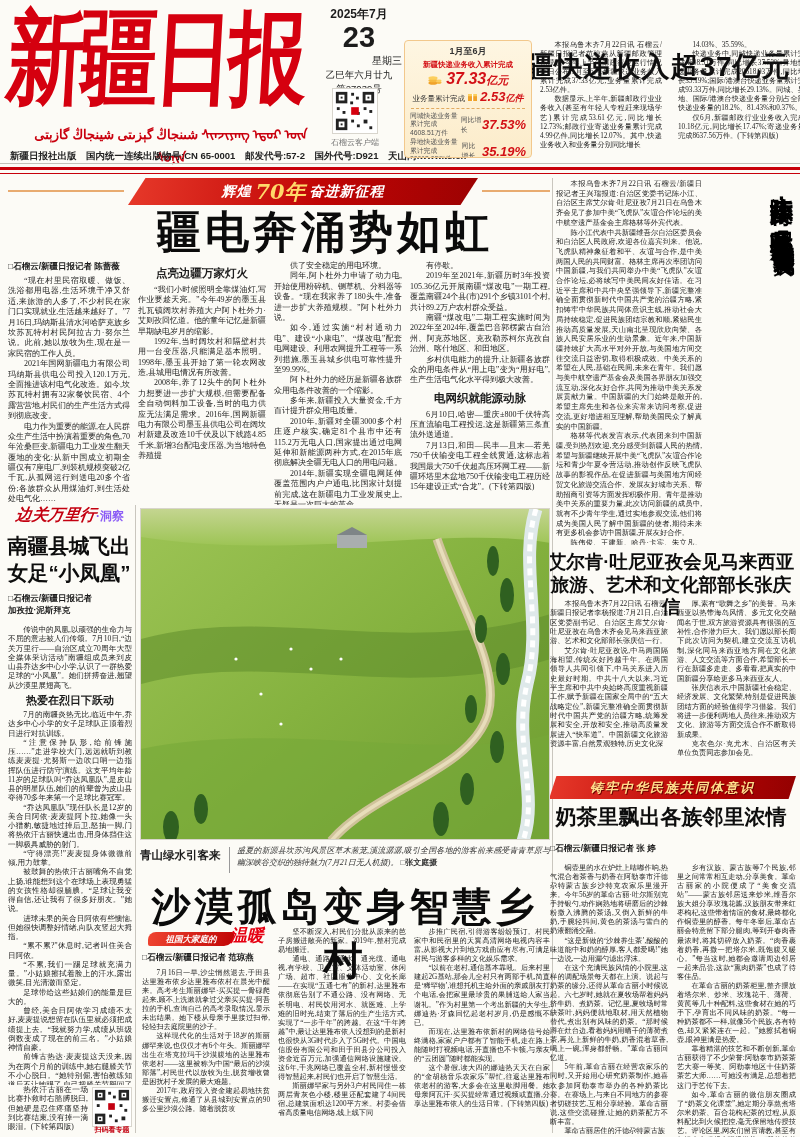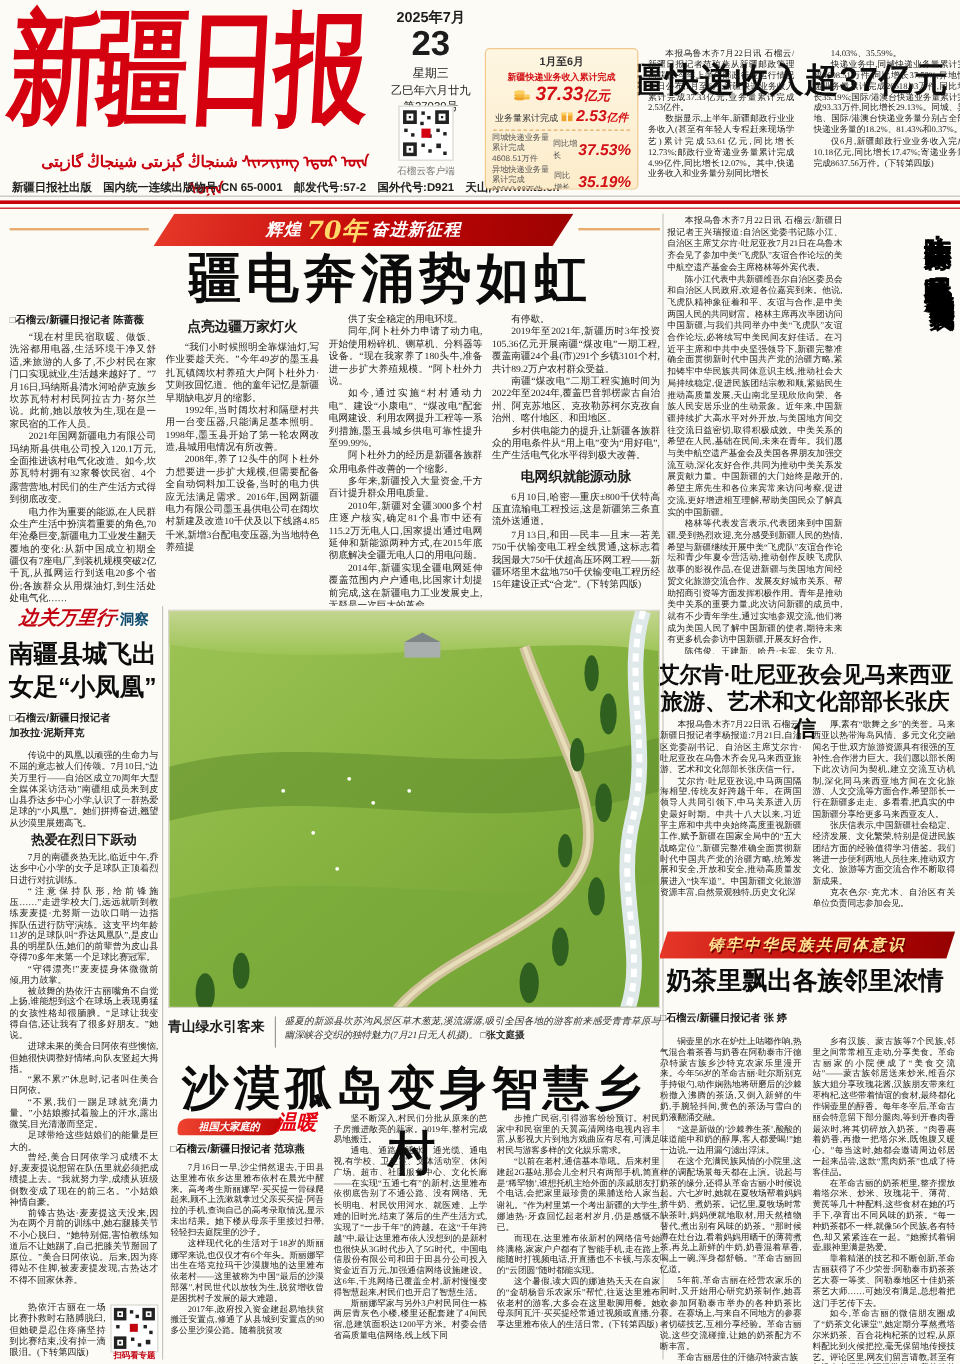--- a/index.html
+++ b/index.html
@@ -18,21 +18,21 @@
     font-size: 78px; letter-spacing: -4px; color: #d5000f;
     transform: scaleY(1.3) skewX(-4deg); transform-origin: top left;
     line-height: 1.1; white-space: nowrap;
   }
   .scripts-line { left: 26px; top: 120px; width: 290px; text-align: center;
     color: #c9000e; font-size: 13px; font-weight: bold; }
   .datebox { left: 316px; top: 6px; width: 86px; text-align: center;
     font-family: "Liberation Sans", sans-serif; }
   .datebox .d1 { font-size: 12px; font-weight: bold; }
   .datebox .d2 { font-size: 29px; font-weight: 900; line-height: 1.0; }
-  .datebox .d3 { font-size: 10px; margin-top: 2px; }
+  .datebox .d3 { font-size: 10px; margin-top: 2px; text-align: right; }
   .datebox .d4, .datebox .d5, .datebox .d6 { font-size: 9.5px; margin-top: 1px; }
   .qr { background: #fff; border: 1px solid #d8d5cd; }
   .qr1 { left: 332px; top: 88px; width: 46px; height: 46px; }
   .qr1-label { left: 322px; top: 137px; width: 66px; text-align: center;
     font-size: 8px; color: #777; }
   .pub-info { left: 10px; top: 150px; width: 520px; font-size: 9.5px;
     font-weight: bold; color: #222; font-family: "Liberation Sans", sans-serif; }
   .grey-hair { left: 0; top: 163px; width: 800px; height: 1px; background: #c3c0b8; }
   .red-rule { left: 0; top: 167px; width: 800px; height: 7px;
     border-top: 3px solid #c8000a; border-bottom: 1px solid #c8000a; }
@@ -121,21 +121,21 @@
   .milk-byline { left: 550px; top: 843px; font-size: 8.5px; }
   .milk-col { top: 864px; height: 273px; font-size: 7.2px; line-height: 1.26; }
   .mk1 { left: 550px; width: 118px; }
   .mk2 { left: 677px; width: 119px; }
 
   
   .fb-logo { left: 8px; top: 505px; width: 124px; text-align: center; white-space: nowrap; }
   .fb-logo .script { color: #c30010; font-style: italic; font-weight: 900;
     font-size: 16px; font-family: "DejaVu Serif", serif; transform: skewX(-8deg);
     display: inline-block; }
-  .fb-logo .suffix { color: #0c4a6e; font-weight: 900; font-size: 12px;
+  .fb-logo .suffix { color: #8b5cf6; font-weight: 900; font-size: 12px;
     font-family: "Liberation Sans", sans-serif; }
   .fb-headline { left: 6px; top: 533px; width: 126px; text-align: center;
     font-family: "Liberation Sans", sans-serif; font-weight: 900;
     font-size: 20.5px; line-height: 1.3; color: #0d0d0d; }
   .fb-byline { left: 8px; top: 593px; width: 124px; font-size: 8.5px; line-height: 1.4; }
   .fb-byline p { text-indent: 0; margin: 0; }
   .fb-body { left: 8px; top: 625px; width: 124px; height: 460px;
     font-size: 7.6px; line-height: 1.22; }
   .fb-body .colsub { font-size: 11px; margin: 4px 0 3px; }
   .fb-last { left: 8px; top: 1085px; width: 124px; font-size: 7.6px;
@@ -374,20 +374,21 @@
       <p>加孜拉·泥斯拜克</p>
     </div>
   <div class="newscol fb-body">
     <div class="paras">
         <p>传说中的凤凰,以顽强的生命力与不屈的意志被人们传颂。7月10日,“边关万里行——自治区成立70周年大型全媒体采访活动”南疆组成员来到皮山县乔达乡中心小学,认识了一群热爱足球的“小凤凰”。她们拼搏奋进,翘望从沙漠里展翅高飞。</p>
       </div>
     <div class="colsub">热爱在烈日下跃动</div>
     <div class="paras">
         <p>7月的南疆炎热无比,临近中午,乔达乡中心小学的女子足球队正顶着烈日进行对抗训练。</p>
         <p>“注意保持队形,给前锋施压……”走进学校大门,远远就听到教练麦麦提·尤努斯一边吹口哨一边指挥队伍进行防守演练。这支平均年龄11岁的足球队叫“乔达凤凰队”,是皮山县的明星队伍,她们的前辈曾为皮山县夺得70多年来第一个足球比赛冠军。</p>
+        <p>“乔达凤凰队”现任队长是12岁的美合日阿依·麦麦提阿卜拉,她像一头小猎豹,敏捷地过掉后卫,怒抽一脚,门将热依汗古丽快速出击,用身体挡住这一脚极具威胁的射门。</p>
         <p>“守得漂亮!”麦麦提身体微微前倾,用力鼓掌。</p>
         <p>被鼓舞的热依汗古丽嘴角不自觉上扬,谁能想到这个在球场上表现勇猛的女孩性格却很腼腆。“足球让我变得自信,还让我有了很多好朋友。”她说。</p>
         <p>进球未果的美合日阿依有些懊恼,但她很快调整好情绪,向队友竖起大拇指。</p>
         <p>“累不累?”休息时,记者叫住美合日阿依。</p>
         <p>“不累,我们一踢足球就充满力量。”小姑娘擦拭着脸上的汗水,露出微笑,目光清澈而坚定。</p>
         <p>足球带给这些姑娘们的能量是巨大的。</p>
         <p>曾经,美合日阿依学习成绩不太好,麦麦提说想留在队伍里就必须把成绩提上去。“我就努力学,成绩从班级倒数变成了现在的前三名。”小姑娘神情自豪。</p>
         <p>前锋古热达·麦麦提这天没来,因为在两个月前的训练中,她右腿膝关节不小心脱臼。“她特别倔,害怕教练知道后不让她踢了,自己把膝关节掰回了原位。”美合日阿依说。后来,因为疼得站不住脚,被麦麦提发现,古热达才不得不回家休养。</p>
       </div>
   </div>

